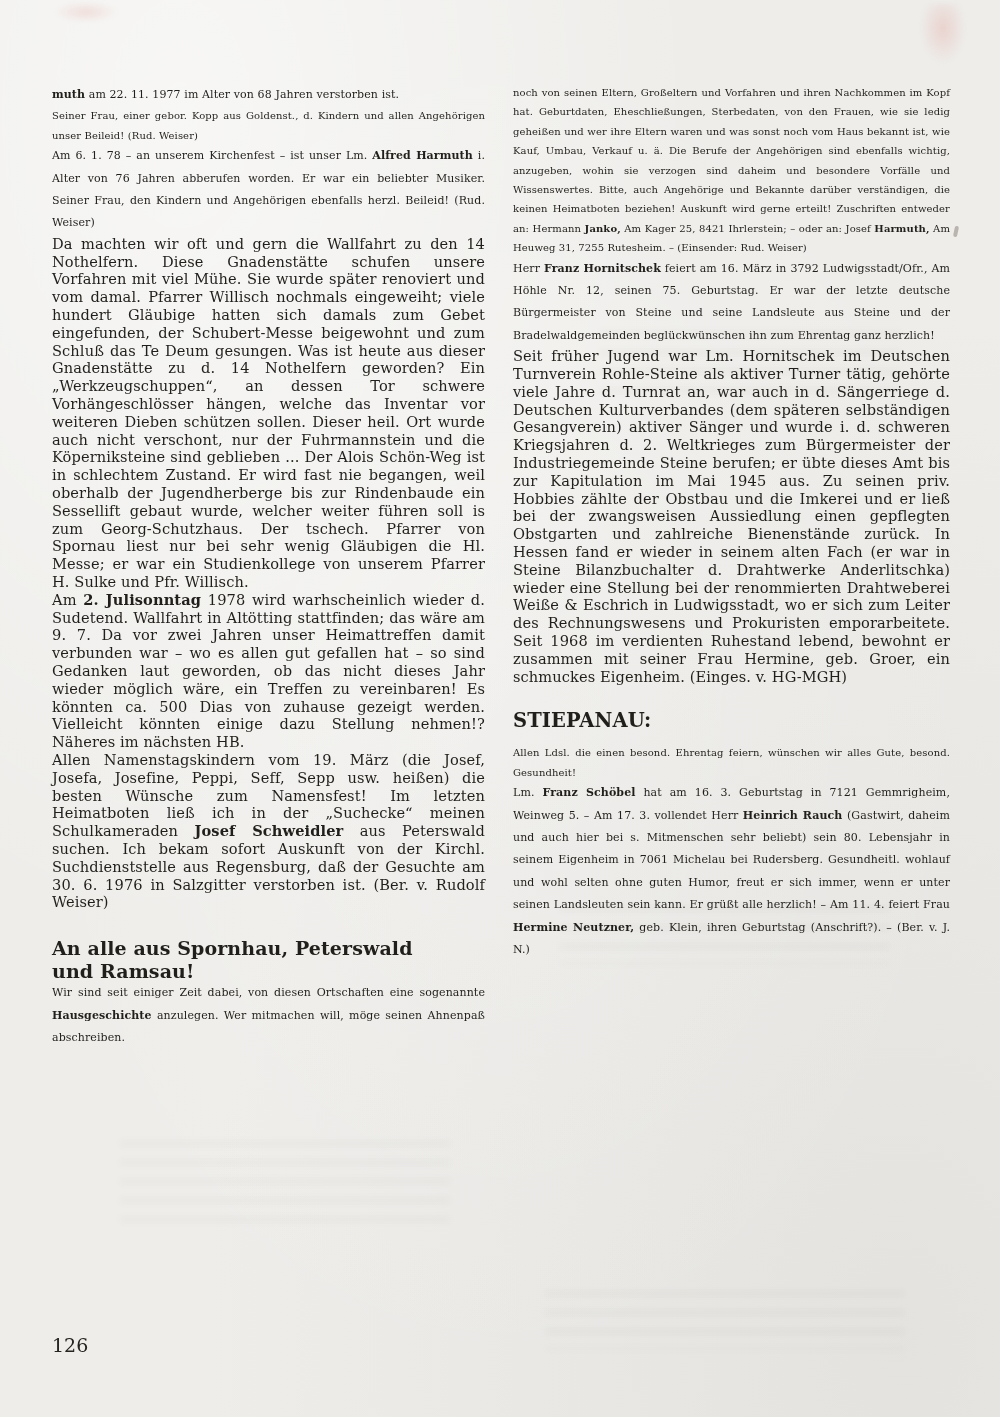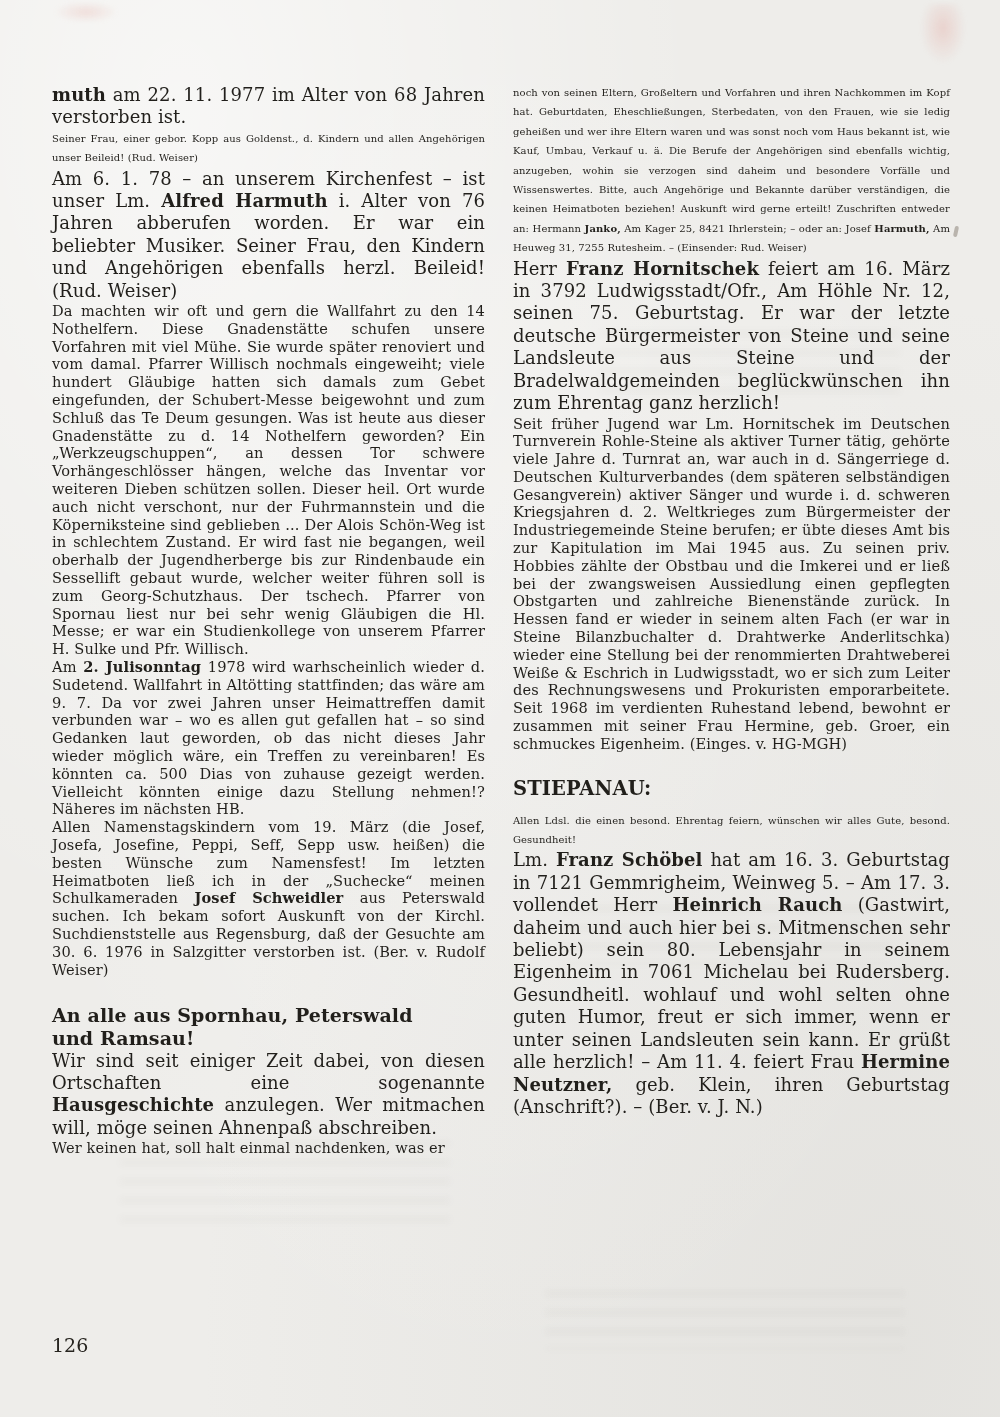--- a/index.html
+++ b/index.html
@@ -21,21 +21,21 @@
   .col {
     position:absolute;
     text-align:justify;
     color:#211f1b;
   }
   .col-left  { left:52px;  top:84px; width:433px; }
   .col-right { left:513px; top:83px; width:437px; }
   .block { margin:0; }
   .block span { letter-spacing:0.1px; }
   .bold { font-weight:bold; }
-  .size-large   { font-size:18px; line-height:22.4px; }
+  .size-large   { font-size:11px; line-height:22.4px; }
   .size-medium  { font-size:10px; line-height:19.4px; }
   .size-small   { font-size:14.6px; line-height:17.8px; }
   .block.heading {
     margin-top:26px;
     font-size:19px; line-height:22.6px;
     white-space:pre-line; text-align:left;
   }
   .block.section {
     margin-top:24px; margin-bottom:10px;
     font-size:19.5px; line-height:24px;
@@ -87,21 +87,20 @@
   <div class="col col-left">
       <div class="block para size-large"><span class="bold">muth</span><span> am 22. 11. 1977 im Alter von 68 Jahren verstorben ist.</span></div>
       <div class="block para size-medium"><span>Seiner Frau, einer gebor. Kopp aus Goldenst., d. Kindern und allen Angehörigen unser Beileid! (Rud. Weiser)</span></div>
       <div class="block para size-large"><span>Am 6. 1. 78 – an unserem Kirchenfest – ist unser Lm. </span><span class="bold">Alfred Harmuth</span><span> i. Alter von 76 Jahren abberufen worden. Er war ein beliebter Musiker. Seiner Frau, den Kindern und Angehörigen ebenfalls herzl. Beileid! (Rud. Weiser)</span></div>
       <div class="block para size-small"><span>Da machten wir oft und gern die Wallfahrt zu den 14 Nothelfern. Diese Gnadenstätte schufen unsere Vorfahren mit viel Mühe. Sie wurde später renoviert und vom damal. Pfarrer Willisch nochmals eingeweiht; viele hundert Gläubige hatten sich damals zum Gebet eingefunden, der Schubert-Messe beigewohnt und zum Schluß das Te Deum gesungen. Was ist heute aus dieser Gnadenstätte zu d. 14 Nothelfern geworden? Ein „Werkzeugschuppen“, an dessen Tor schwere Vorhängeschlösser hängen, welche das Inventar vor weiteren Dieben schützen sollen. Dieser heil. Ort wurde auch nicht verschont, nur der Fuhrmannstein und die Köperniksteine sind geblieben ... Der Alois Schön-Weg ist in schlechtem Zustand. Er wird fast nie begangen, weil oberhalb der Jugendherberge bis zur Rindenbaude ein Sessellift gebaut wurde, welcher weiter führen soll is zum Georg-Schutzhaus. Der tschech. Pfarrer von Spornau liest nur bei sehr wenig Gläubigen die Hl. Messe; er war ein Studienkollege von unserem Pfarrer H. Sulke und Pfr. Willisch.</span></div>
       <div class="block para size-small"><span>Am </span><span class="bold">2. Julisonntag</span><span> 1978 wird warhscheinlich wieder d. Sudetend. Wallfahrt in Altötting stattfinden; das wäre am 9. 7. Da vor zwei Jahren unser Heimattreffen damit verbunden war – wo es allen gut gefallen hat – so sind Gedanken laut geworden, ob das nicht dieses Jahr wieder möglich wäre, ein Treffen zu vereinbaren! Es könnten ca. 500 Dias von zuhause gezeigt werden. Vielleicht könnten einige dazu Stellung nehmen!? Näheres im nächsten HB.</span></div>
       <div class="block para size-small"><span>Allen Namenstagskindern vom 19. März (die Josef, Josefa, Josefine, Peppi, Seff, Sepp usw. heißen) die besten Wünsche zum Namensfest! Im letzten Heimatboten ließ ich in der „Suchecke“ meinen Schulkameraden </span><span class="bold">Josef Schweidler</span><span> aus Peterswald suchen. Ich bekam sofort Auskunft von der Kirchl. Suchdienststelle aus Regensburg, daß der Gesuchte am 30. 6. 1976 in Salzgitter verstorben ist. (Ber. v. Rudolf Weiser)</span></div>
       <div class="block heading size-heading"><span class="bold">An alle aus Spornhau, Peterswald
 und Ramsau!</span></div>
       <div class="block para size-large"><span>Wir sind seit einiger Zeit dabei, von diesen Ortschaften eine sogenannte </span><span class="bold">Hausgeschichte</span><span> anzulegen. Wer mitmachen will, möge seinen Ahnenpaß abschreiben.</span></div>
-      <div class="block para size-small"><span>Wer keinen hat, soll halt einmal nachdenken, was er</span></div>
     </div>
   <div class="col col-right">
       <div class="block para size-medium"><span>noch von seinen Eltern, Großeltern und Vorfahren und ihren Nachkommen im Kopf hat. Geburtdaten, Eheschließungen, Sterbedaten, von den Frauen, wie sie ledig geheißen und wer ihre Eltern waren und was sonst noch vom Haus bekannt ist, wie Kauf, Umbau, Verkauf u. ä. Die Berufe der Angehörigen sind ebenfalls wichtig, anzugeben, wohin sie verzogen sind daheim und besondere Vorfälle und Wissenswertes. Bitte, auch Angehörige und Bekannte darüber verständigen, die keinen Heimatboten beziehen! Auskunft wird gerne erteilt! Zuschriften entweder an: Hermann </span><span class="bold">Janko,</span><span> Am Kager 25, 8421 Ihrlerstein; – oder an: Josef </span><span class="bold">Harmuth,</span><span> Am Heuweg 31, 7255 Rutesheim. – (Einsender: Rud. Weiser)</span></div>
       <div class="block para size-large"><span>Herr </span><span class="bold">Franz Hornitschek</span><span> feiert am 16. März in 3792 Ludwigsstadt/Ofr., Am Höhle Nr. 12, seinen 75. Geburtstag. Er war der letzte deutsche Bürgermeister von Steine und seine Landsleute aus Steine und der Bradelwaldgemeinden beglückwünschen ihn zum Ehrentag ganz herzlich!</span></div>
       <div class="block para size-small"><span>Seit früher Jugend war Lm. Hornitschek im Deutschen Turnverein Rohle-Steine als aktiver Turner tätig, gehörte viele Jahre d. Turnrat an, war auch in d. Sängerriege d. Deutschen Kulturverbandes (dem späteren selbständigen Gesangverein) aktiver Sänger und wurde i. d. schweren Kriegsjahren d. 2. Weltkrieges zum Bürgermeister der Industriegemeinde Steine berufen; er übte dieses Amt bis zur Kapitulation im Mai 1945 aus. Zu seinen priv. Hobbies zählte der Obstbau und die Imkerei und er ließ bei der zwangsweisen Aussiedlung einen gepflegten Obstgarten und zahlreiche Bienenstände zurück. In Hessen fand er wieder in seinem alten Fach (er war in Steine Bilanzbuchalter d. Drahtwerke Anderlitschka) wieder eine Stellung bei der renommierten Drahtweberei Weiße &amp; Eschrich in Ludwigsstadt, wo er sich zum Leiter des Rechnungswesens und Prokuristen emporarbeitete. Seit 1968 im verdienten Ruhestand lebend, bewohnt er zusammen mit seiner Frau Hermine, geb. Groer, ein schmuckes Eigenheim. (Einges. v. HG-MGH)</span></div>
       <div class="block section size-section"><span class="bold">STIEPANAU:</span></div>
       <div class="block para size-medium"><span>Allen Ldsl. die einen besond. Ehrentag feiern, wünschen wir alles Gute, besond. Gesundheit!</span></div>
       <div class="block para size-large"><span>Lm. </span><span class="bold">Franz Schöbel</span><span> hat am 16. 3. Geburtstag in 7121 Gemmrigheim, Weinweg 5. – Am 17. 3. vollendet Herr </span><span class="bold">Heinrich Rauch</span><span> (Gastwirt, daheim und auch hier bei s. Mitmenschen sehr beliebt) sein 80. Lebensjahr in seinem Eigenheim in 7061 Michelau bei Rudersberg. Gesundheitl. wohlauf und wohl selten ohne guten Humor, freut er sich immer, wenn er unter seinen Landsleuten sein kann. Er grüßt alle herzlich! – Am 11. 4. feiert Frau </span><span class="bold">Hermine Neutzner,</span><span> geb. Klein, ihren Geburtstag (Anschrift?). – (Ber. v. J. N.)</span></div>
     </div>
 

